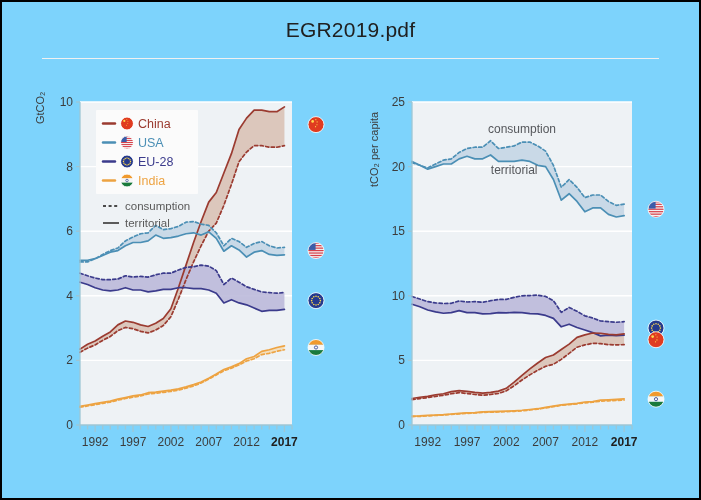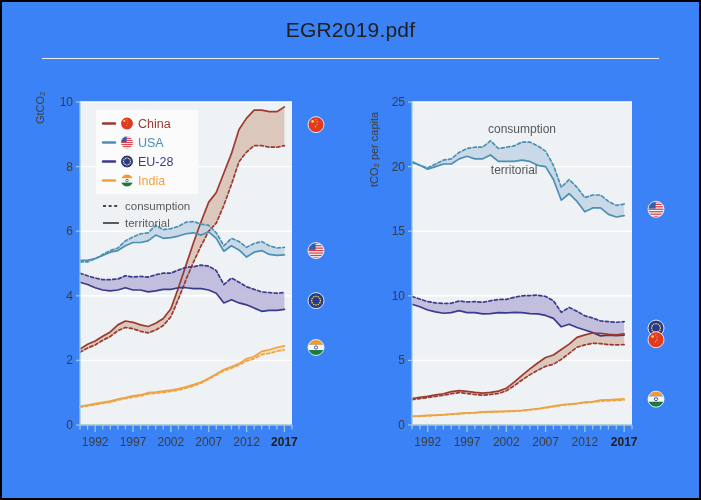--- a/index.html
+++ b/index.html
@@ -5,21 +5,21 @@
   html,body{margin:0;padding:0;}
   body{
     width:701px;height:500px;overflow:hidden;
     background:#ffffff;
     font-family:"Liberation Sans", sans-serif;
   }
   #page{
     position:relative;width:701px;height:500px;
     box-sizing:border-box;
     border:2px solid #000000;
-    background:#3b82f6;
+    background:#7dd3fc;
   }
   
   #header{
     position:absolute;left:0;top:0;width:697px;height:56px;
     display:flex;align-items:center;justify-content:center;
     box-sizing:border-box;
   }
   #header-title{
     font-size:21px;color:#202020;letter-spacing:.2px;
     font-family:"Liberation Sans", sans-serif;

